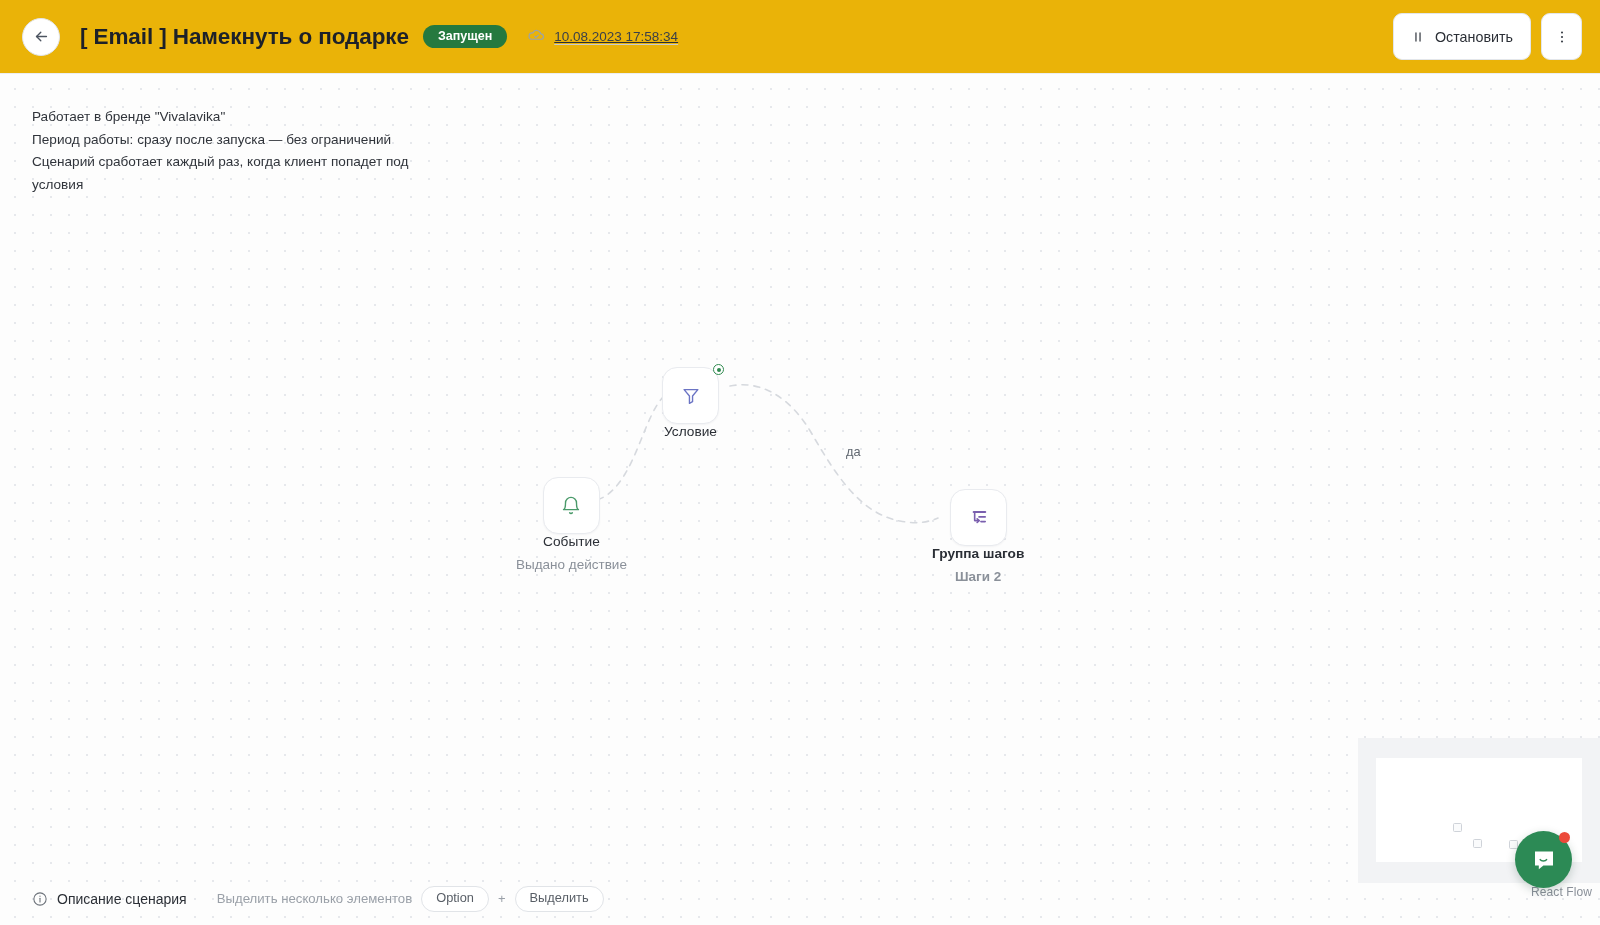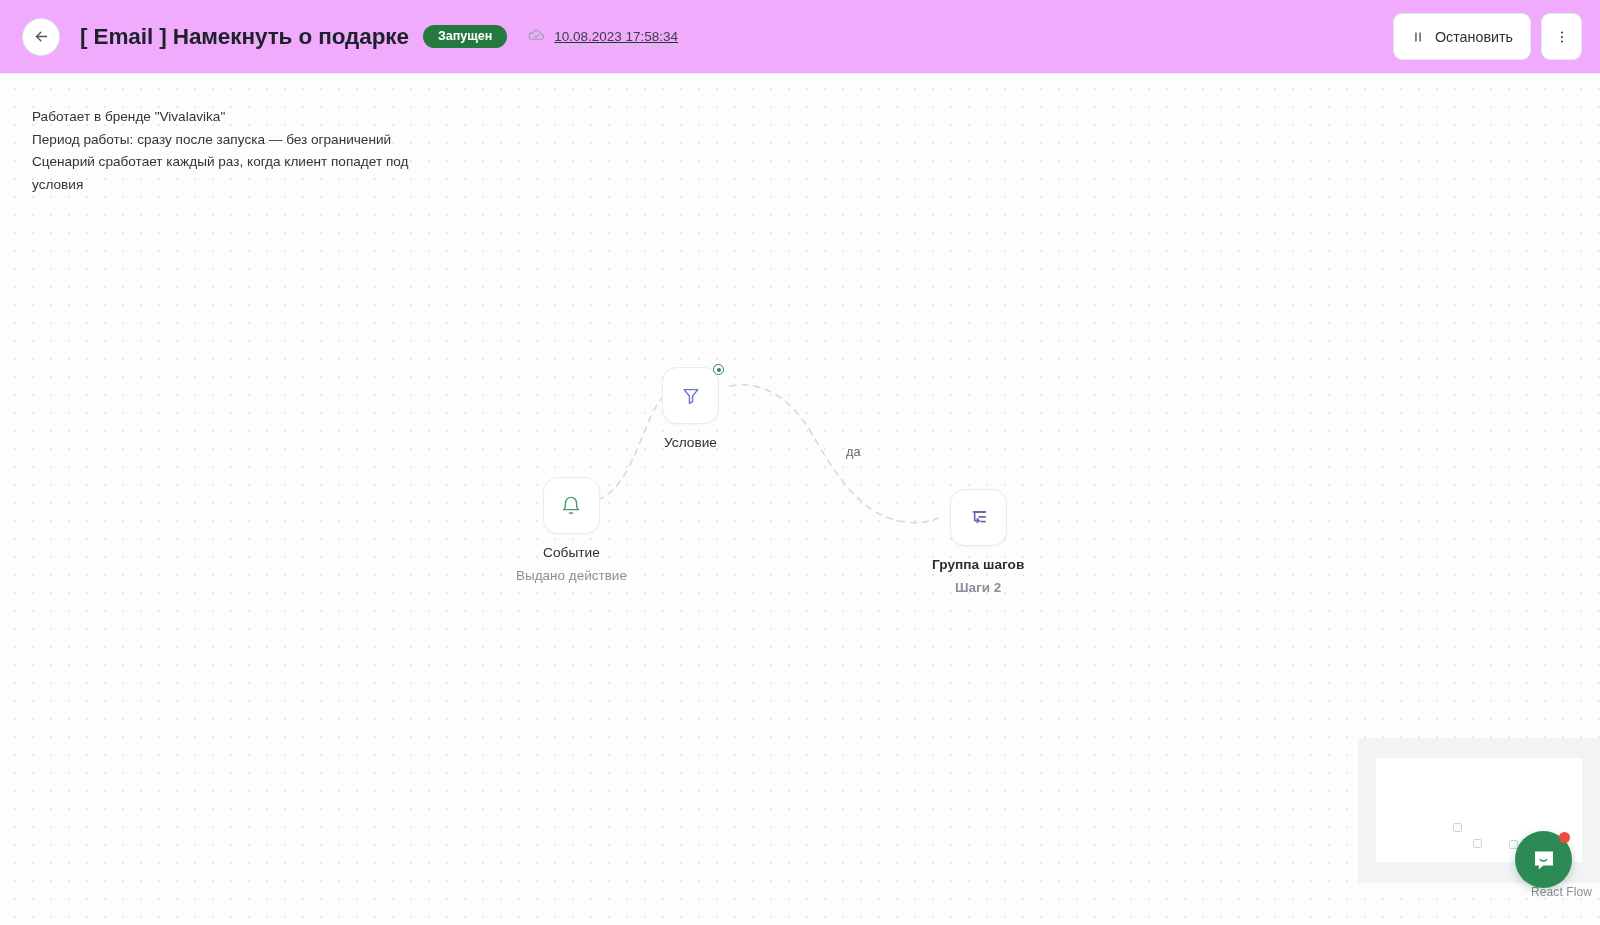--- a/index.html
+++ b/index.html
@@ -21,21 +21,21 @@
     height: 925px;
     background: #ffffff;
   }
 
   
   .header {
     position: absolute;
     top: 0; left: 0;
     width: 1600px;
     height: 74px;
-    background: #f0abfc;
+    background: #eab308;
     border-bottom: 1px solid #eceef1;
     display: flex;
     align-items: center;
     padding: 0 18px 0 22px;
     z-index: 40;
   }
 
   .back-btn {
     width: 38px; height: 38px;
     border-radius: 50%;
@@ -154,21 +154,20 @@
     background: #ffffff;
     border: 1px solid #e9ebef;
     box-shadow: 0 1px 2px rgba(25,30,40,0.045);
     display: flex;
     align-items: center;
     justify-content: center;
     cursor: pointer;
   }
 
   .node-title {
-    margin-top: 11px;
     font-size: 13.7px;
     color: #2b2f36;
     white-space: nowrap;
   }
   .node-sub {
     margin-top: 8px;
     font-size: 13.5px;
     color: #8a9099;
     white-space: nowrap;
   }
@@ -452,14 +451,35 @@
         <svg width="28" height="28" viewBox="0 0 28 28" fill="none">
           <path d="M5 5.4h18v14.2h-9.6l-4.6 3.6v-3.6H5z" fill="#ffffff"></path>
           <path d="M10.2 13.6c1.1 1.9 5.2 1.9 6.4 0" stroke="#2c8a55" stroke-width="1.5" stroke-linecap="round" fill="none"></path>
         </svg>
       </span>
       <span class="intercom-badge"></span>
     </div>
 
   </div>
 
+  <div class="bottombar">
+
+    <div class="desc-link">
+      <span>
+        <svg width="16" height="16" viewBox="0 0 24 24" fill="none" stroke="#6b7179" stroke-width="1.6" stroke-linecap="round" stroke-linejoin="round">
+          <circle cx="12" cy="12" r="9.2"></circle>
+          <line x1="12" y1="11" x2="12" y2="16.4"></line>
+          <circle cx="12" cy="7.8" r="0.9" fill="#6b7179" stroke="none"></circle>
+        </svg>
+      </span>
+      <span>Описание сценария</span>
+    </div>
+
+    <div class="hint-group">
+      <span>Выделить несколько элементов</span>
+      <span class="kbd">Option</span>
+      <span class="plus">+</span>
+      <span class="kbd">Выделить</span>
+    </div>
+
+  </div>
 
 </div>
 
 </body></html>

